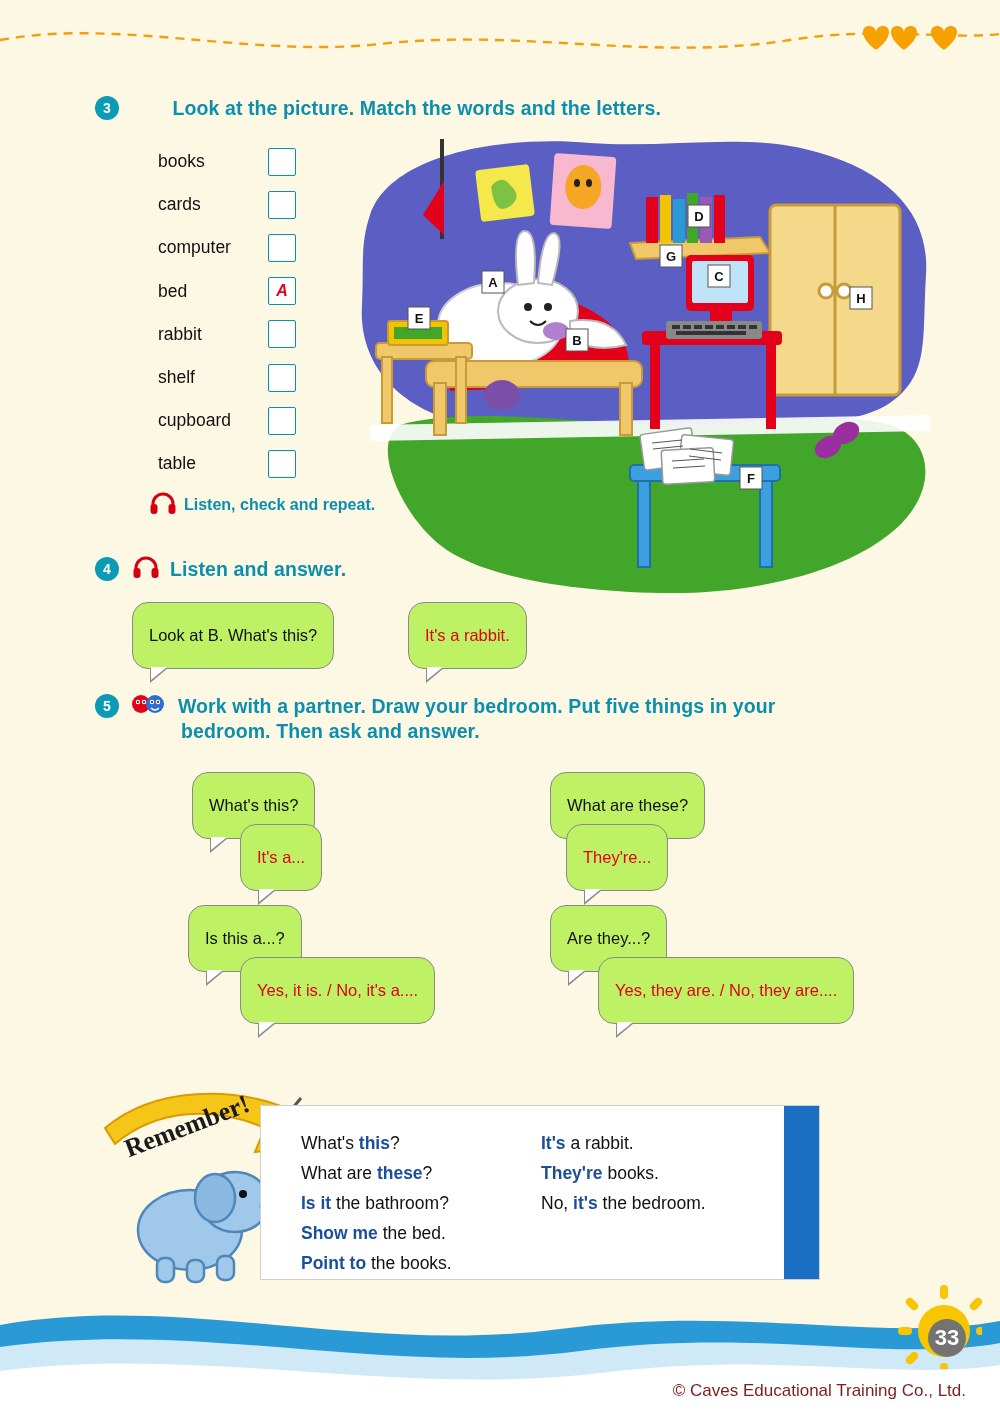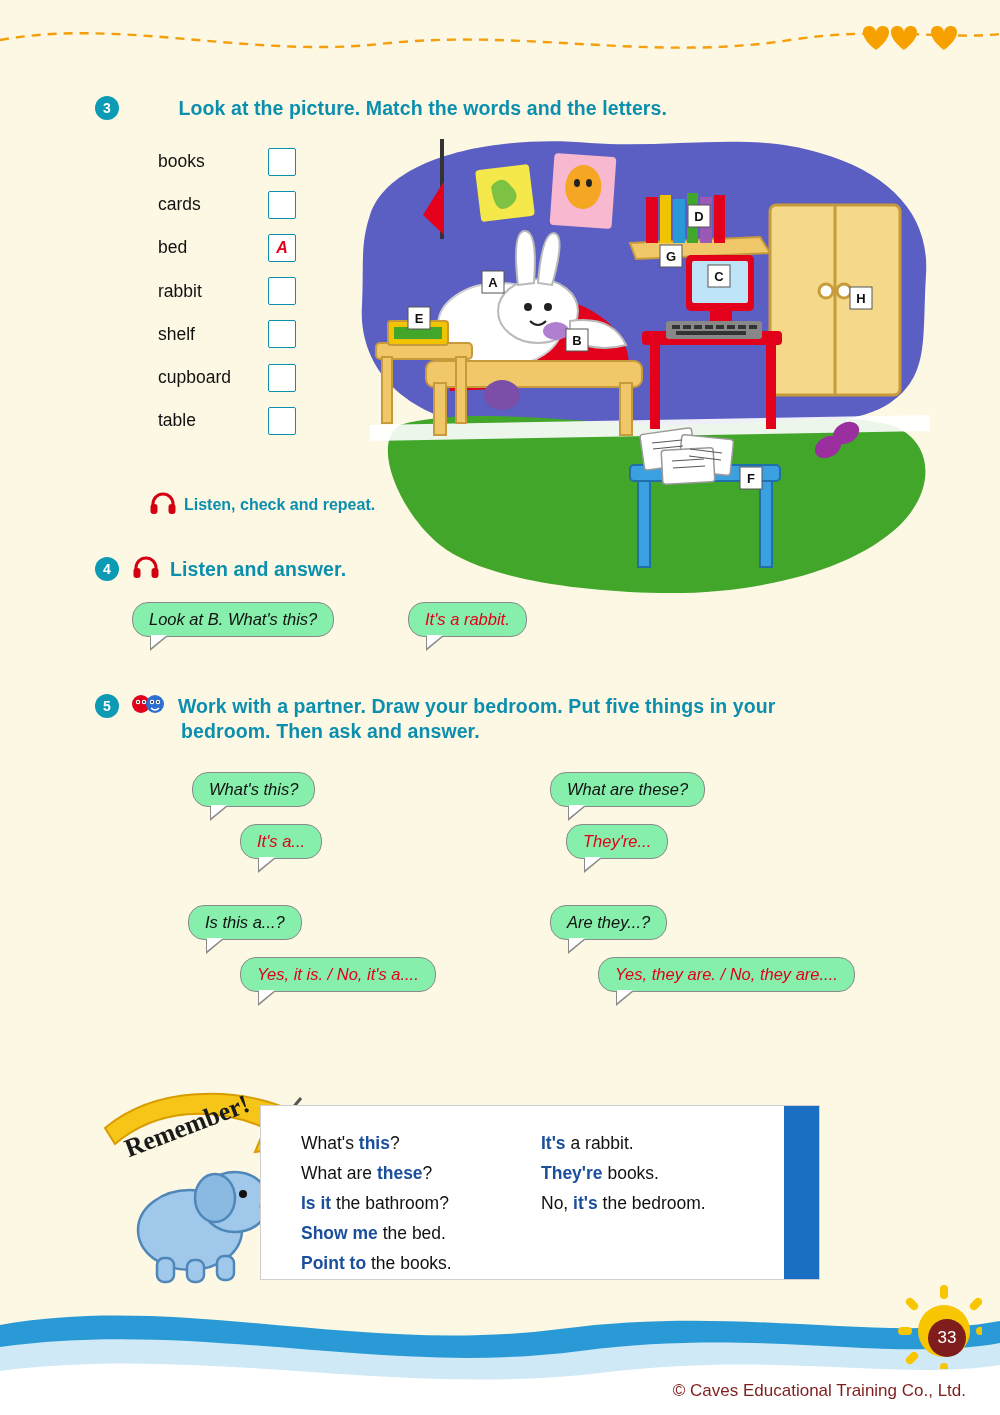--- a/index.html
+++ b/index.html
@@ -17,21 +17,21 @@
     overflow:hidden; pointer-events:none;
   }
   .hearts { position:absolute; top:22px; right:35px; }
 
   
   .bottom-wave { position:absolute; left:0; bottom:0; width:1000px; height:130px; }
 
   .page-num {
     position:absolute; right:34px; bottom:58px;
     width:38px; height:38px; border-radius:50%;
-    background:#7f1d1d; color:#fff; font-weight:normal; font-size:17px;
+    background:#737373; color:#fff; font-weight:bold; font-size:22px;
     display:flex; align-items:center; justify-content:center; z-index:6;
   }
   .sun { position:absolute; right:18px; bottom:42px; z-index:5; }
   .copyright {
     position:absolute; right:34px; bottom:14px; font-size:17px; color:#7f1d1d; z-index:7;
   }
 
   
   .ex { position:absolute; }
   .num-badge {
@@ -56,22 +56,22 @@
   }
 
   .listen-line { position:absolute; left:150px; top:492px; display:flex; align-items:center; gap:8px; }
   .listen-text { color:#0c8fae; font-size:16px; font-weight:bold; }
 
   
   .picture { position:absolute; left:330px; top:125px; width:640px; height:480px; }
 
   
   .bubble {
-    position:absolute; border:1.5px solid #8a8a8a; background:#86efac;
-    border-radius:16px; padding:7px 16px; font-size:16.5px; font-style:italic;
+    position:absolute; border:1.5px solid #8a8a8a; background:#bef264;
+    border-radius:16px; padding:23px 16px; font-size:16.5px; 
     color:#111; white-space:nowrap;
   }
   .bubble.red { color:#e2001a; }
   .bubble:after {
     content:""; position:absolute; left:18px; bottom:-12px;
     width:0; height:0; border-left:0 solid transparent;
     border-right:16px solid transparent; border-top:13px solid #fff;
     filter:drop-shadow(0 1px 0 #8a8a8a);
   }
   .bubble:before {
@@ -104,30 +104,34 @@
     <svg width="110" height="34" viewBox="0 0 110 34">
       <path d="M8 10 C8 2, 20 2, 21 10 C22 2, 34 2, 34 10 C34 19, 21 28, 21 28 C21 28, 8 19, 8 10 Z" fill="#f7a100"></path>
       <path d="M36 10 C36 2, 48 2, 49 10 C50 2, 62 2, 62 10 C62 19, 49 28, 49 28 C49 28, 36 19, 36 10 Z" fill="#f7a100"></path>
       <path d="M76 10 C76 2, 88 2, 89 10 C90 2, 102 2, 102 10 C102 19, 89 28, 89 28 C89 28, 76 19, 76 10 Z" fill="#f7a100"></path>
     </svg>
   </div>
 </div>
 
 <div class="ex" style="left:95px; top:96px;">
   <span class="num-badge">3</span>
-  <span class="ex-title" style="margin-left:8px;padding-left:47px;">Look at the picture. Match the words and the letters.</span>
+  <span class="ex-title" style="margin-left:2px;padding-left:47px;">Look at the picture. Match the words and the letters.</span>
 </div>
 
 <div class="word-list">
   <div class="word-row">
     <span class="word-label">books</span>
     <span class="word-box"></span>
   </div>
   <div class="word-row">
     <span class="word-label">cards</span>
+    <span class="word-box"></span>
+  </div>
+  <div class="word-row">
+    <span class="word-label">computer</span>
     <span class="word-box"></span>
   </div>
   <div class="word-row">
     <span class="word-label">bed</span>
     <span class="word-box">A</span>
   </div>
   <div class="word-row">
     <span class="word-label">rabbit</span>
     <span class="word-box"></span>
   </div>

